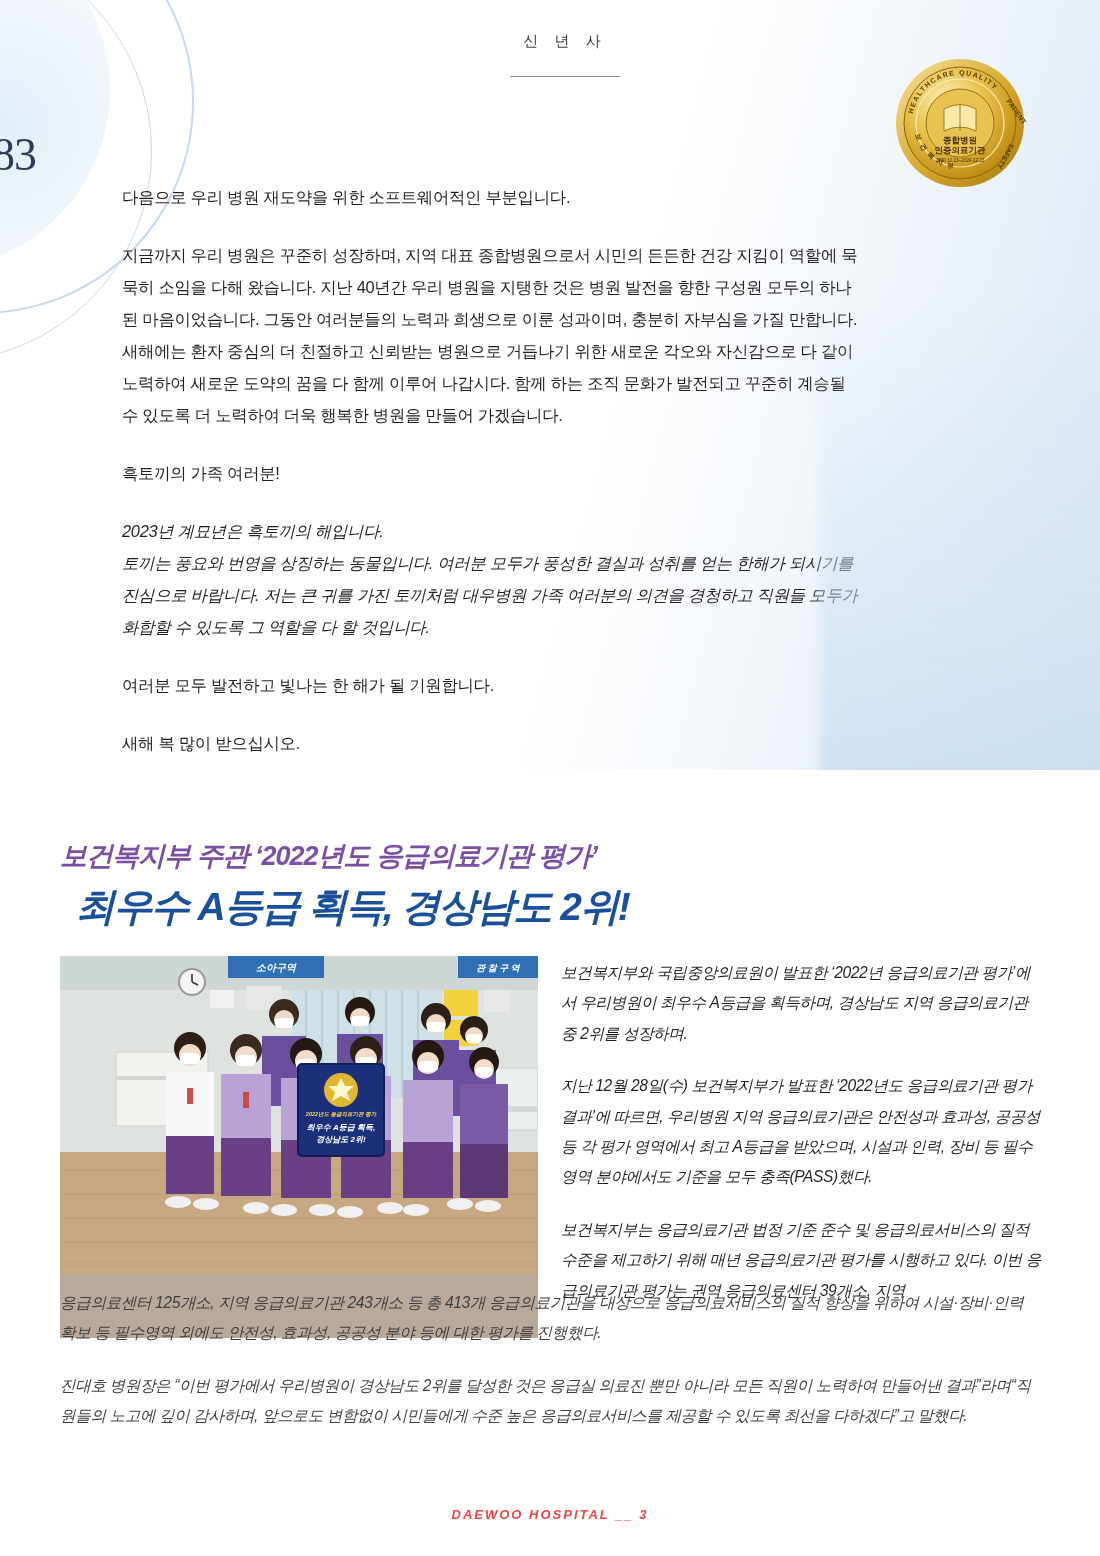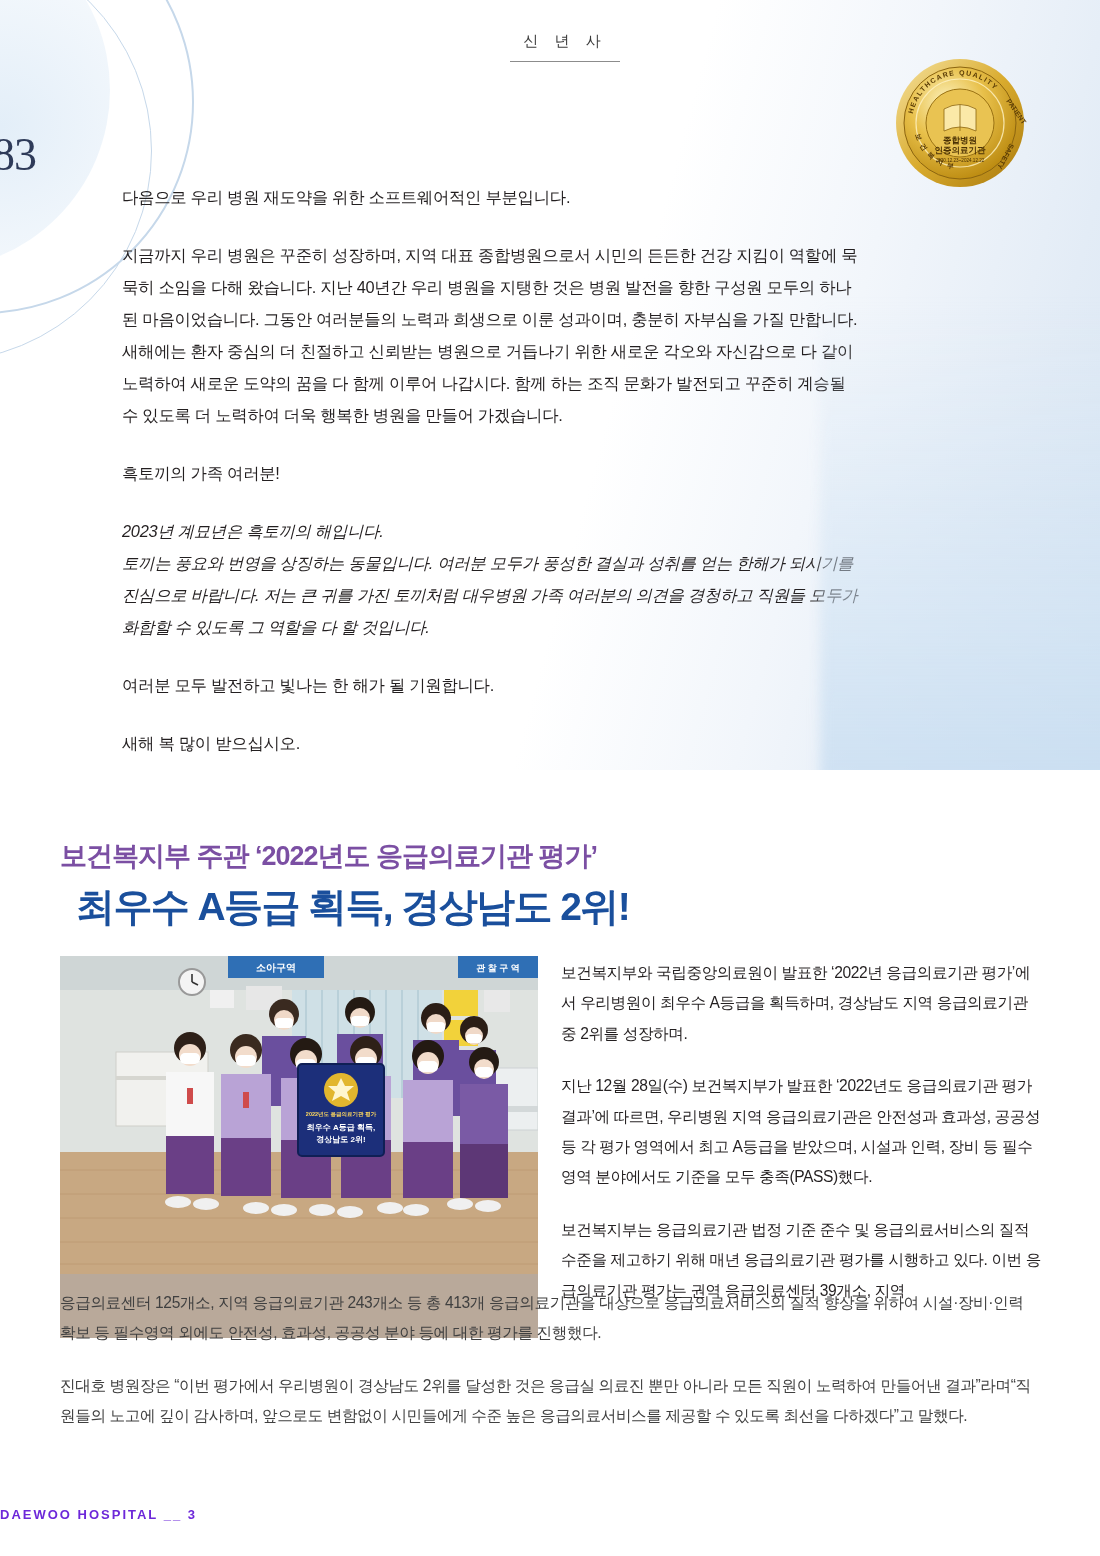--- a/index.html
+++ b/index.html
@@ -60,21 +60,21 @@
 
   
   .header-label {
     position: absolute;
     left: 510px; top: 32px;
     width: 110px;
     text-align: center;
     font-size: 15px;
     color: #3a3a3a;
     letter-spacing: 6px;
-    padding-bottom: 10px;
+    padding-bottom: 25px;
     border-bottom: 1px solid #8c8c8c;
   }
 
   
   .seal {
     position: absolute;
     right: 73px; top: 57px;
     width: 133px; height: 133px;
   }
 
@@ -91,20 +91,21 @@
   .greeting p { margin: 0 0 26px 0; }
   .greeting p.tight { margin-bottom: 0; }
 
   
   .bottom-section {
     position: absolute;
     left: 0; top: 770px;
     width: 1100px;
     height: 786px;
     background: #ffffff;
+    font-style: italic;
   }
   .headline-small {
     position: absolute;
     left: 60px; top: 68px;
     font-size: 27px;
     font-weight: bold;
     color: #7b4fa3;
     letter-spacing: -1px;
   }
   .headline-big {
@@ -146,23 +147,24 @@
     line-height: 1.95;
     color: #404040;
     letter-spacing: -0.4px;
   }
   .article-wide p { margin: 0 0 22px 0; }
 
   .footer {
     position: absolute;
     left: 0; bottom: 34px;
     width: 1100px;
+    text-align: center;
     font-size: 13px;
     letter-spacing: 2px;
-    color: #6d28d9;
+    color: #ef4444;
     font-weight: bold;
   }
 </style>
 </head>
 <body>
 
 <div class="top-section">
 
   <div class="arc-fill"></div>
   <div class="arc arc1"></div>

